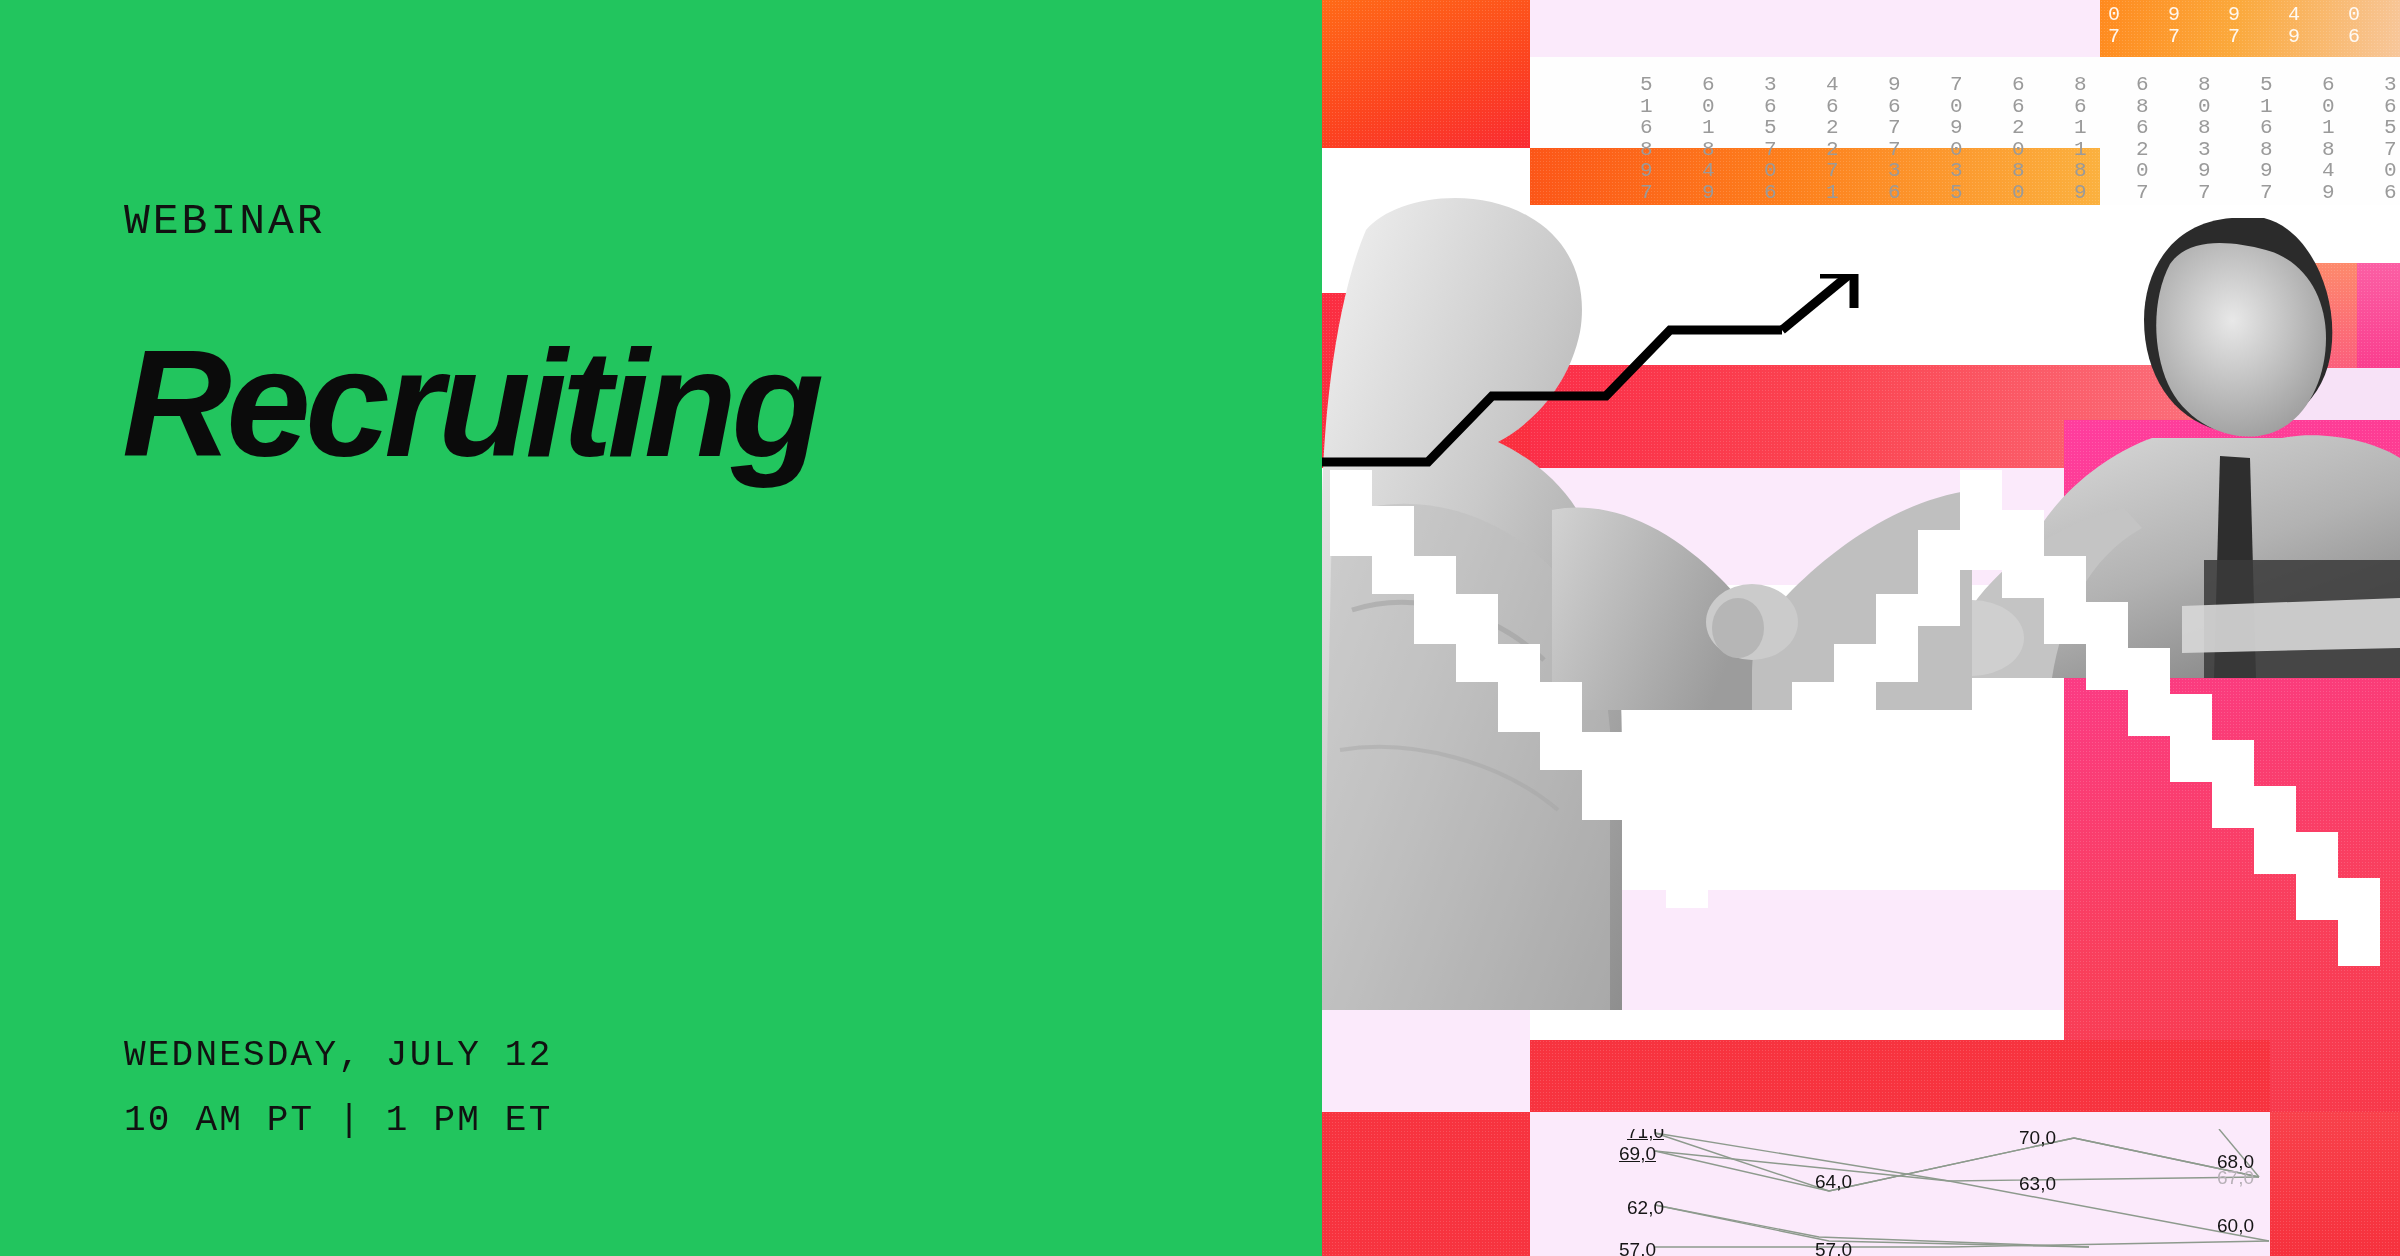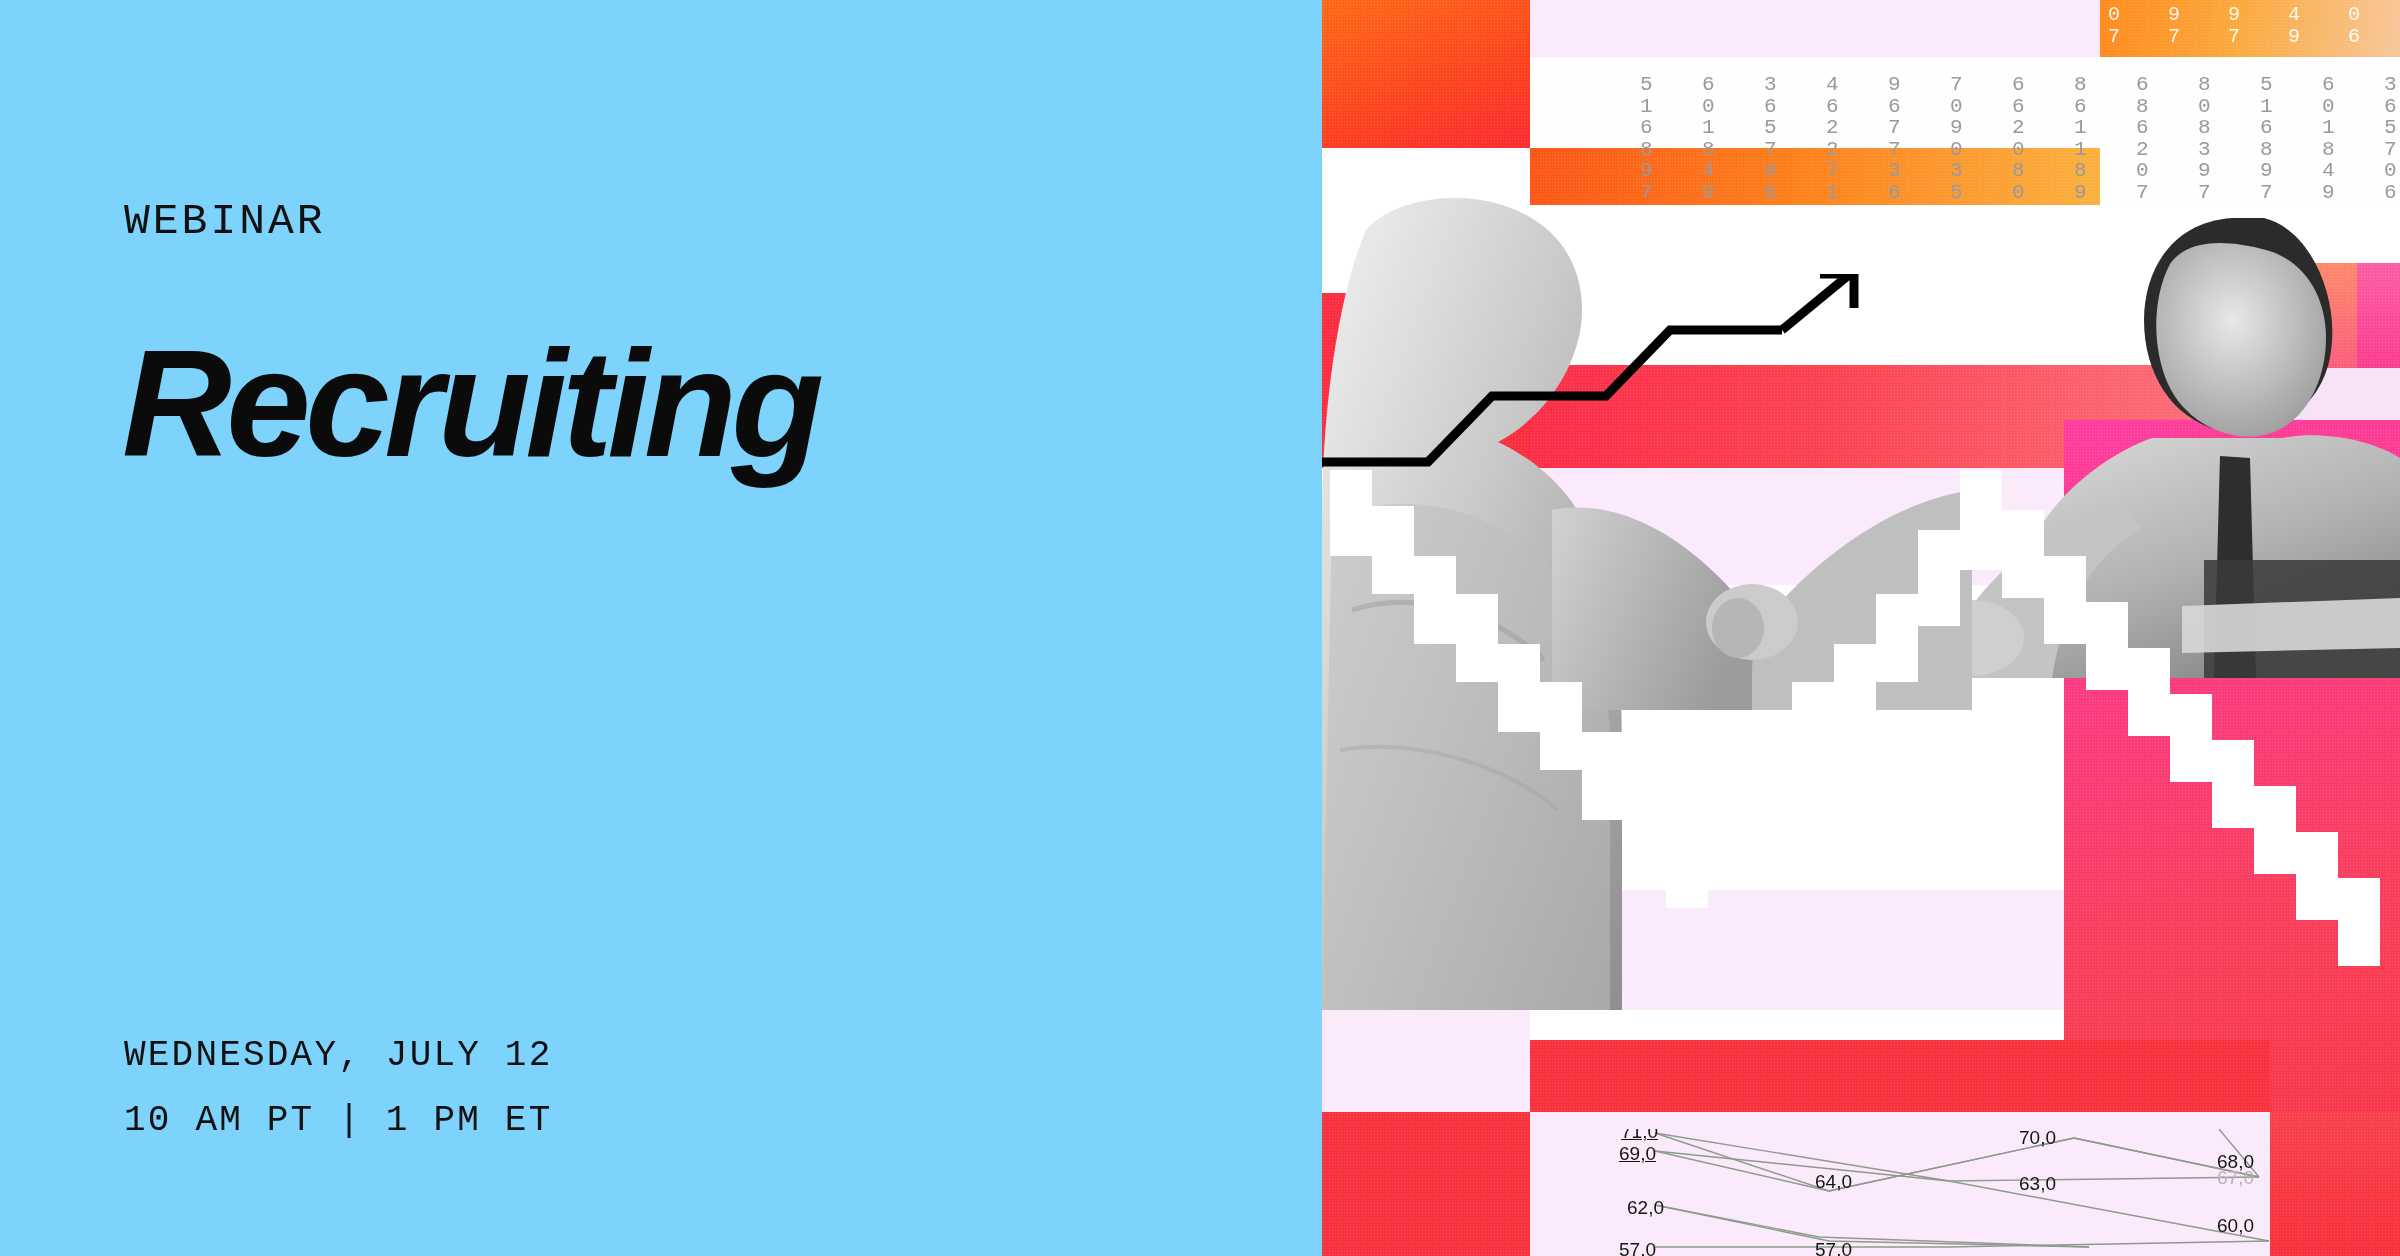--- a/index.html
+++ b/index.html
@@ -3,21 +3,21 @@
 <meta charset="utf-8">
 <title>Webinar Recruiting</title>
 <style>
   * { margin:0; padding:0; box-sizing:border-box; }
   html,body { width:2400px; height:1256px; overflow:hidden; background:#ffffff; }
   body { font-family:"Liberation Sans", sans-serif; }
 
   #page { position:relative; width:2400px; height:1256px; background:#fff; overflow:hidden; }
 
   
-  #left-panel { position:absolute; left:0; top:0; width:1322px; height:1256px; background:#7dd3fc; }
+  #left-panel { position:absolute; left:0; top:0; width:1322px; height:1256px; background:#22c55e; }
 
   #eyebrow {
     position:absolute; left:124px; top:200px;
     font-family:"Liberation Mono","DejaVu Sans Mono",monospace;
     font-size:43px; letter-spacing:3px; color:#111111; font-weight:400;
     line-height:1; white-space:nowrap;
   }
   #page-title {
     position:absolute; left:122px; top:327px;
     font-family:"Liberation Sans","DejaVu Sans",sans-serif;
@@ -241,21 +241,21 @@
           <polyline points="36,4 210,62 455,9"></polyline>
           <polyline points="36,22 210,62 455,9 640,48"></polyline>
           <polyline points="36,22 330,52 640,48"></polyline>
           <polyline points="36,76 200,108 470,118"></polyline>
           <polyline points="36,76 210,112 470,118"></polyline>
           <polyline points="36,118 330,118 650,112"></polyline>
           <polyline points="455,9 640,48"></polyline>
           <polyline points="600,0 640,48"></polyline>
         </g>
       </svg>
-      <span class="pt" style="left:2px; top:-8px;text-decoration:underline;">71,0</span>
+      <span class="pt" style="left:8px; top:-8px;text-decoration:underline;">71,0</span>
       <span class="pt" style="left:0px; top:14px;text-decoration:underline;">69,0</span>
       <span class="pt" style="left:8px; top:68px;text-align:right;">62,0</span>
       <span class="pt" style="left:0px; top:110px;">57,0</span>
       <span class="pt" style="left:196px; top:42px;">64,0</span>
       <span class="pt" style="left:196px; top:110px;">57,0</span>
       <span class="pt" style="left:400px; top:-2px;">70,0</span>
       <span class="pt" style="left:400px; top:44px;text-align:center;">63,0</span>
       <span class="pt" style="left:598px; top:22px;">68,0</span>
       <span class="pt" style="left:598px; top:38px; color:#b7b0b7;text-align:center;">67,0</span>
       <span class="pt" style="left:598px; top:86px;">60,0</span>

